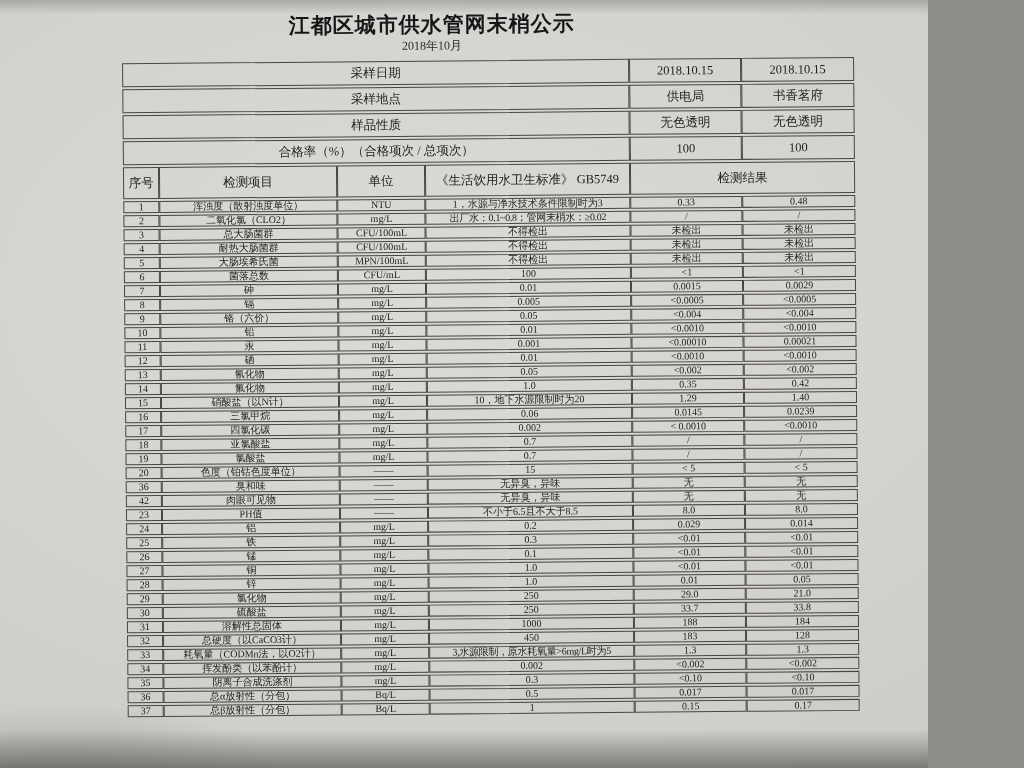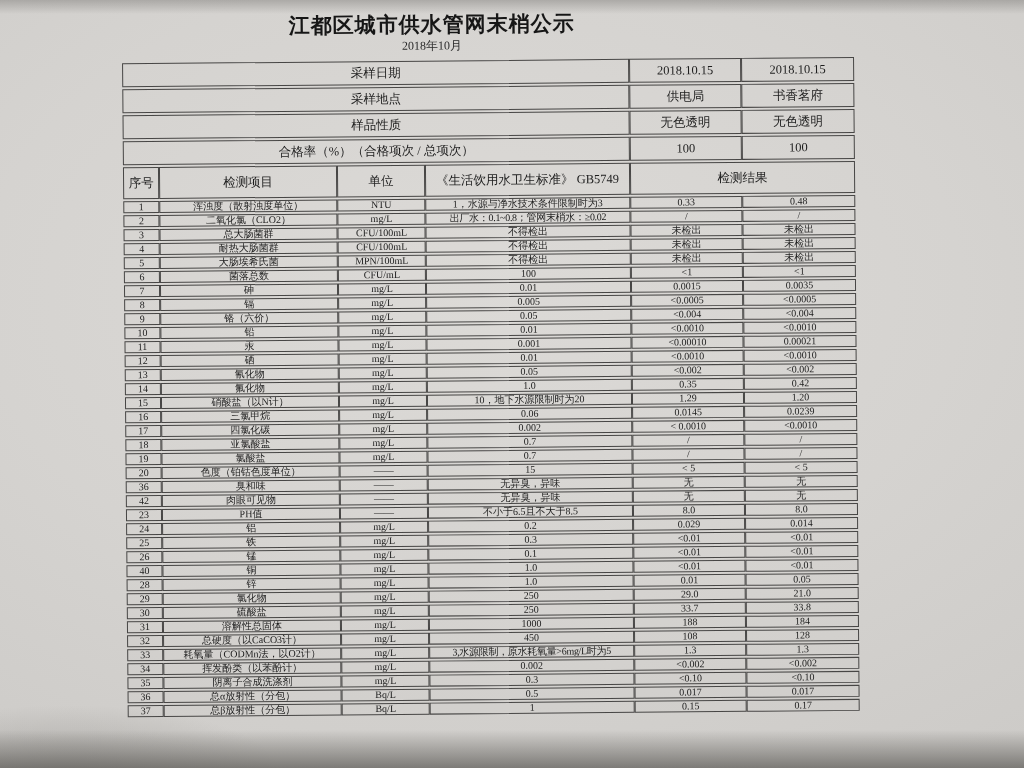--- a/index.html
+++ b/index.html
@@ -2,21 +2,21 @@
 <html><head>
 <meta charset="utf-8">
 <style>
   html,body{margin:0;padding:0;}
   body{
     width:1024px;height:768px;overflow:hidden;
     background:#8f8d8a;
     font-family:"Liberation Serif","DejaVu Serif",serif;
   }
   .photo{
-    position:relative;width:1024px;height:768px;
+    position:relative;width:928px;height:768px;
     background:
       radial-gradient(ellipse 980px 640px at 46% 38%, #dcdad7 0%, #d5d3d0 50%, #cbc9c6 100%);
   }
   .photo::before{
     content:"";position:absolute;left:0;top:0;right:0;height:14px;
     background:linear-gradient(180deg, rgba(110,108,105,.40), rgba(110,108,105,0));
     pointer-events:none;
   }
   .bottom-shade{
     position:absolute;left:0;right:0;bottom:0;height:38px;
@@ -150,21 +150,21 @@
             <td>100</td>
             <td>&lt;1</td>
             <td>&lt;1</td>
           </tr>
           <tr class="data-row">
             <td>7</td>
             <td class="item-cell">砷</td>
             <td>mg/L</td>
             <td>0.01</td>
             <td>0.0015</td>
-            <td>0.0035</td>
+            <td>0.0029</td>
           </tr>
           <tr class="data-row">
             <td>8</td>
             <td class="item-cell">镉</td>
             <td>mg/L</td>
             <td>0.005</td>
             <td>&lt;0.0005</td>
             <td>&lt;0.0005</td>
           </tr>
           <tr class="data-row">
@@ -214,21 +214,21 @@
             <td>1.0</td>
             <td>0.35</td>
             <td>0.42</td>
           </tr>
           <tr class="data-row">
             <td>15</td>
             <td class="item-cell">硝酸盐（以N计）</td>
             <td>mg/L</td>
             <td>10，地下水源限制时为20</td>
             <td>1.29</td>
-            <td>1.20</td>
+            <td>1.40</td>
           </tr>
           <tr class="data-row">
             <td>16</td>
             <td class="item-cell">三氯甲烷</td>
             <td>mg/L</td>
             <td>0.06</td>
             <td>0.0145</td>
             <td>0.0239</td>
           </tr>
           <tr class="data-row">
@@ -305,21 +305,21 @@
           </tr>
           <tr class="data-row">
             <td>26</td>
             <td class="item-cell">锰</td>
             <td>mg/L</td>
             <td>0.1</td>
             <td>&lt;0.01</td>
             <td>&lt;0.01</td>
           </tr>
           <tr class="data-row">
-            <td>40</td>
+            <td>27</td>
             <td class="item-cell">铜</td>
             <td>mg/L</td>
             <td>1.0</td>
             <td>&lt;0.01</td>
             <td>&lt;0.01</td>
           </tr>
           <tr class="data-row">
             <td>28</td>
             <td class="item-cell">锌</td>
             <td>mg/L</td>
@@ -349,21 +349,21 @@
             <td>mg/L</td>
             <td>1000</td>
             <td>188</td>
             <td>184</td>
           </tr>
           <tr class="data-row">
             <td>32</td>
             <td class="item-cell">总硬度（以CaCO3计）</td>
             <td>mg/L</td>
             <td>450</td>
-            <td>108</td>
+            <td>183</td>
             <td>128</td>
           </tr>
           <tr class="data-row">
             <td>33</td>
             <td class="item-cell">耗氧量（CODMn法，以O2计）</td>
             <td>mg/L</td>
             <td class="std-tight">3,水源限制，原水耗氧量&gt;6mg/L时为5</td>
             <td>1.3</td>
             <td>1.3</td>
           </tr>

